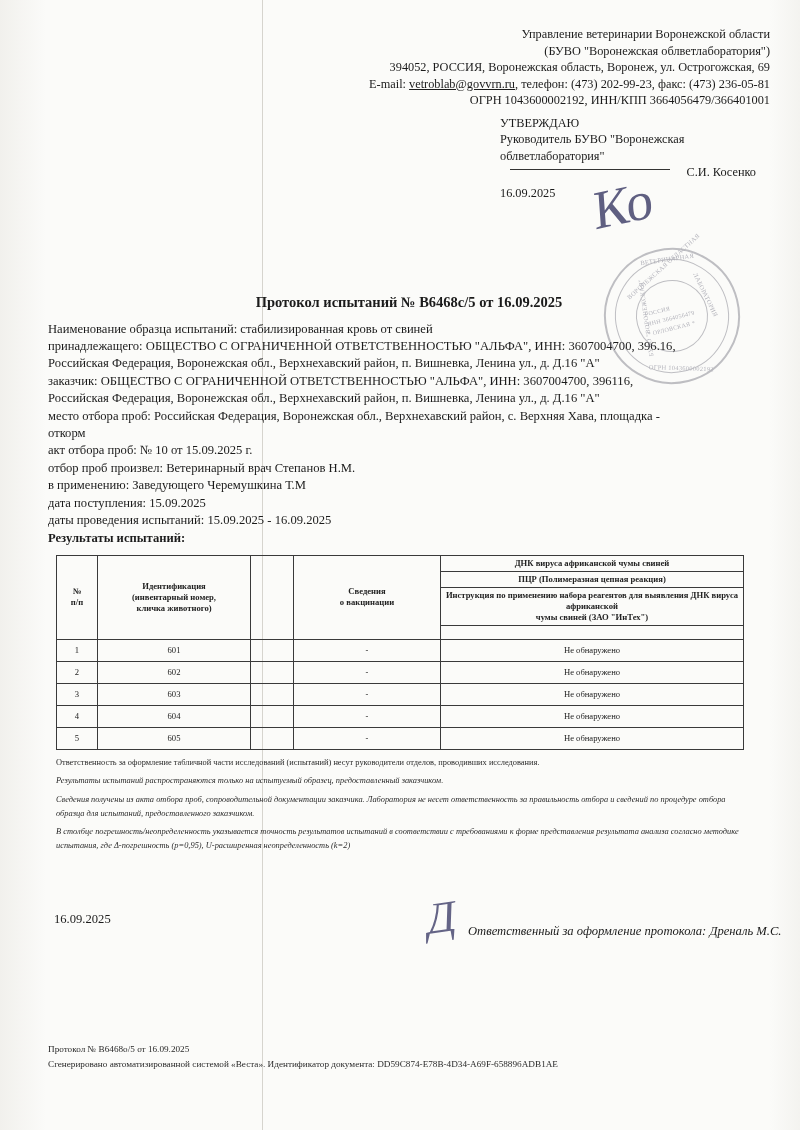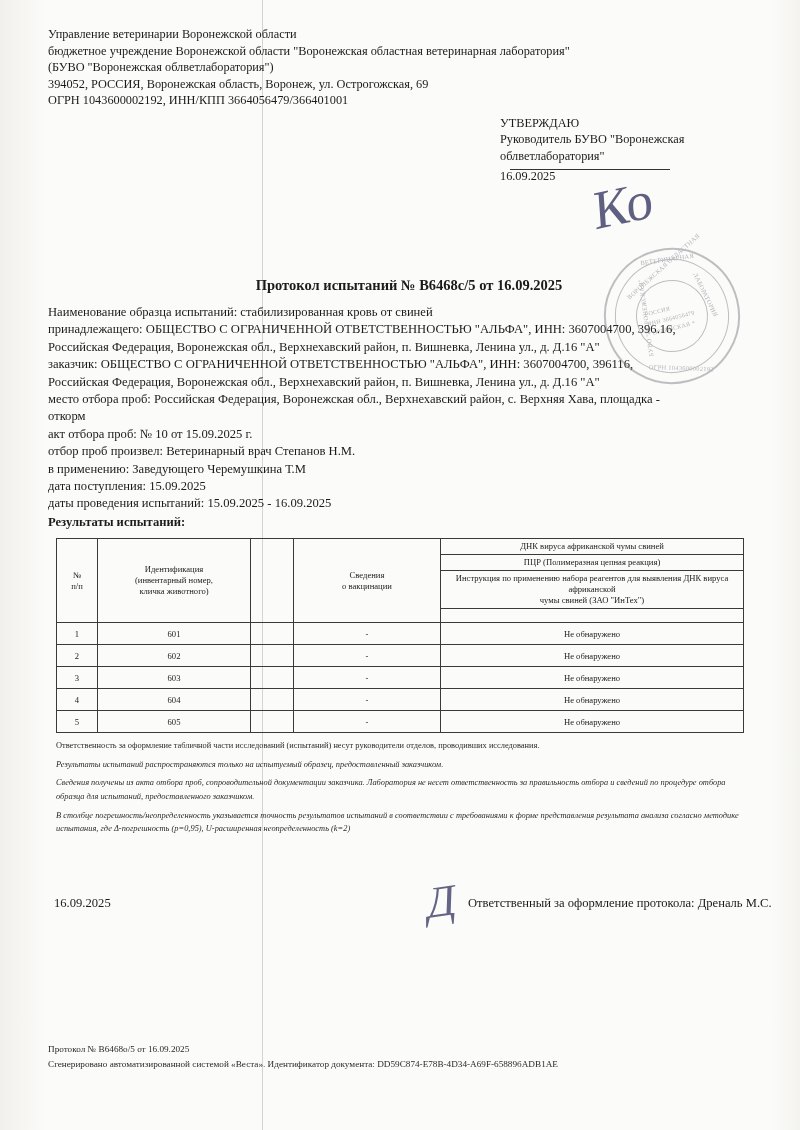--- a/index.html
+++ b/index.html
@@ -40,21 +40,21 @@
     background: #cfcdc7;
     opacity: .85;
   }
   .content {
     position: absolute;
     left: 48px;
     right: 30px;
     top: 26px;
   }
   .header {
-    text-align: left;
+    text-align: right;
     font-size: 12.3px;
     line-height: 16.5px;
   }
   .header div { white-space: nowrap; }
   .hdr-email .link {
     text-decoration: underline;
   }
   .approve {
     margin-top: 6px;
     margin-left: 452px;
@@ -164,21 +164,21 @@
     border-collapse: collapse;
     font-size: 8.6px;
     color: #222;
   }
   table.res th, table.res td {
     border: 1px solid #3a3a3a;
     text-align: center;
     vertical-align: middle;
     padding: 2px 3px;
   }
-  table.res thead th { font-weight: normal; line-height: 11px; }
+  table.res thead th { font-weight: bold; line-height: 11px; }
   .th-np { width: 34px; }
   .th-id { width: 146px; }
   .th-blank { width: 36px; }
   .th-vac { width: 140px; }
   td.row-n { height: 17px; }
   .notes {
     margin-top: 6px;
     margin-left: 8px;
     font-size: 8.4px;
     line-height: 13.6px;
@@ -187,21 +187,21 @@
   }
   .notes p { margin: 0 0 5px 0; }
   .notes .it { font-style: italic; }
   .footer-sign {
     margin-top: 52px;
     font-size: 12.6px;
     position: relative;
     height: 40px;
   }
   .fs-date { position: absolute; left: 6px; top: 8px; }
-  .fs-resp { position: absolute; left: 420px; top: 8px; white-space: nowrap; }
+  .fs-resp { position: absolute; left: 420px; top: 20px; white-space: nowrap; font-style: italic; }
   .fs-scribble {
     position: absolute;
     left: 378px;
     top: -12px;
     font-size: 44px;
     color: #2b2b5a;
     transform: rotate(-8deg) skewX(-10deg);
     opacity: .72;
   }
   .bottom-note {
@@ -219,30 +219,35 @@
 
 <div class="page">
   <div class="scan-left-edge"></div>
   <div class="scan-right-edge"></div>
   <div class="fold-line"></div>
 
   <div class="content">
 
     <div class="header">
       <div>Управление ветеринарии Воронежской области</div>
-      <div>бюджетное учреждение Воронежской области "Воронежская областная ветеринарная лаборатория"</div>
       <div>(БУВО "Воронежская облветлаборатория")</div>
       <div>394052, РОССИЯ, Воронежская область, Воронеж, ул. Острогожская, 69</div>
+      <div class="hdr-email">
+        <span>E-mail:</span>
+        <span class="link">vetroblab@govvrn.ru,</span>
+        <span>телефон: (473) 202-99-23, факс: (473) 236-05-81</span>
+      </div>
       <div>ОГРН 1043600002192, ИНН/КПП 3664056479/366401001</div>
     </div>
 
     <div class="approve">
       <div class="row">УТВЕРЖДАЮ</div>
       <div class="row">Руководитель БУВО "Воронежская</div>
       <div class="row">облветлаборатория"</div>
+      <div class="row name-row">С.И. Косенко</div>
       <div class="sig-line"></div>
       <div class="date-under">16.09.2025</div>
       <div class="mp">М.П.</div>
     </div>
 
     <div class="signature-scribble">Ко</div>
 
     <div class="stamp">
       <div class="stamp-txt">
         <span class="st-top">ВОРОНЕЖСКАЯ ОБЛАСТНАЯ</span>

